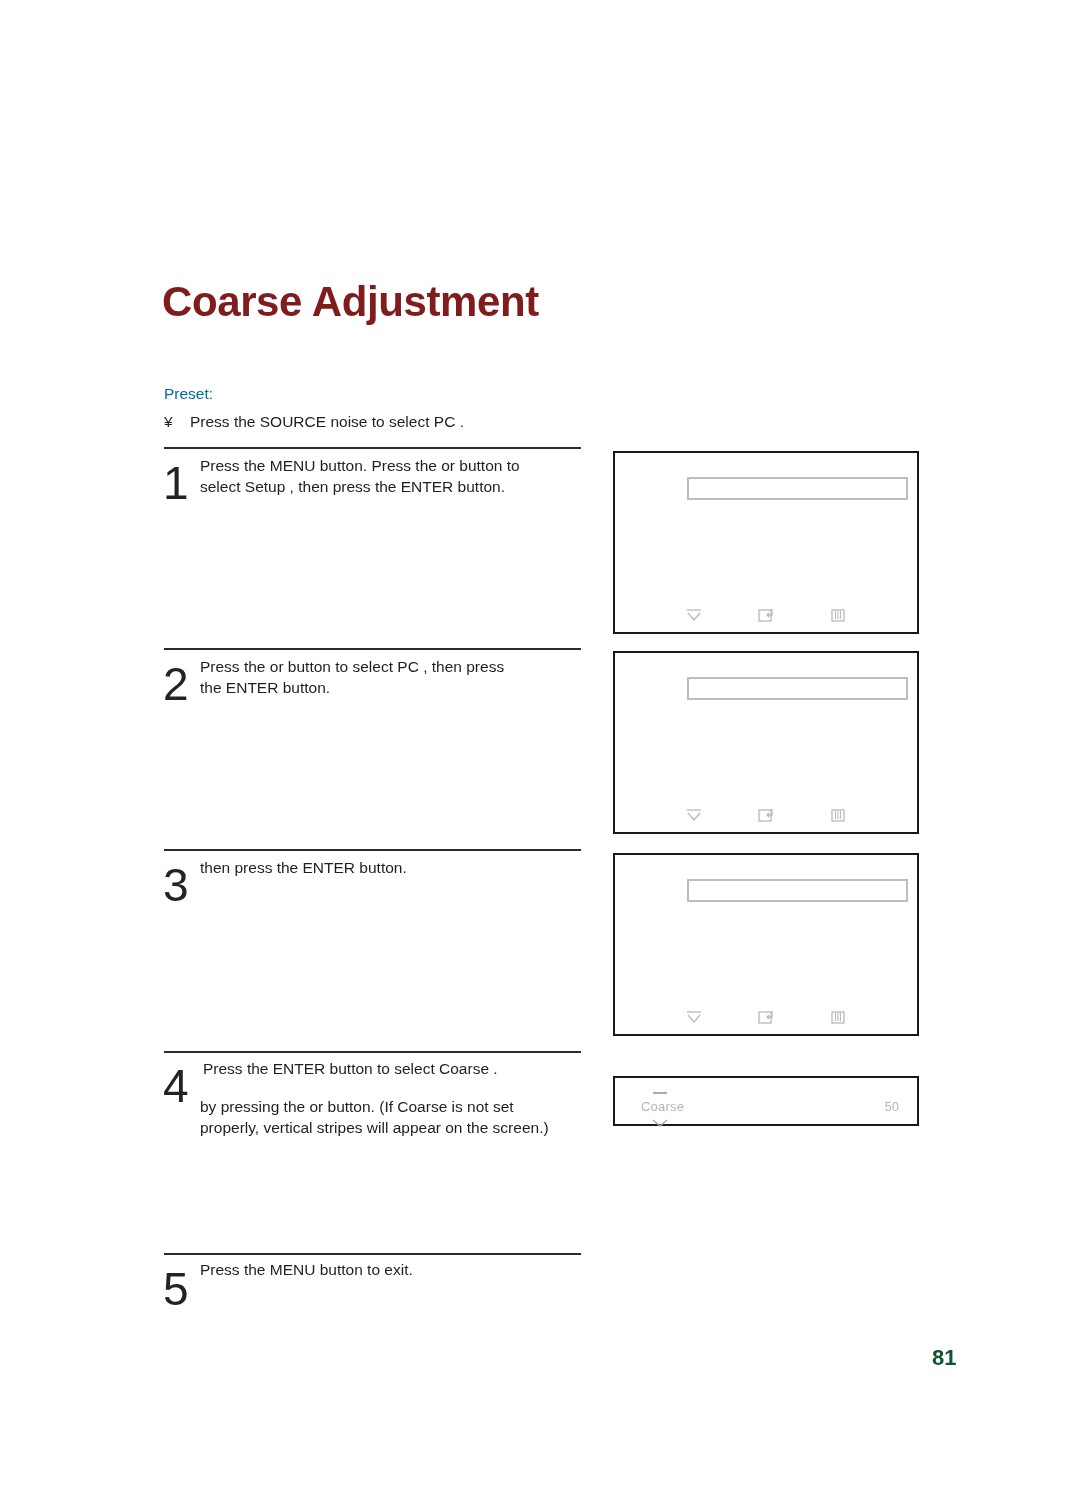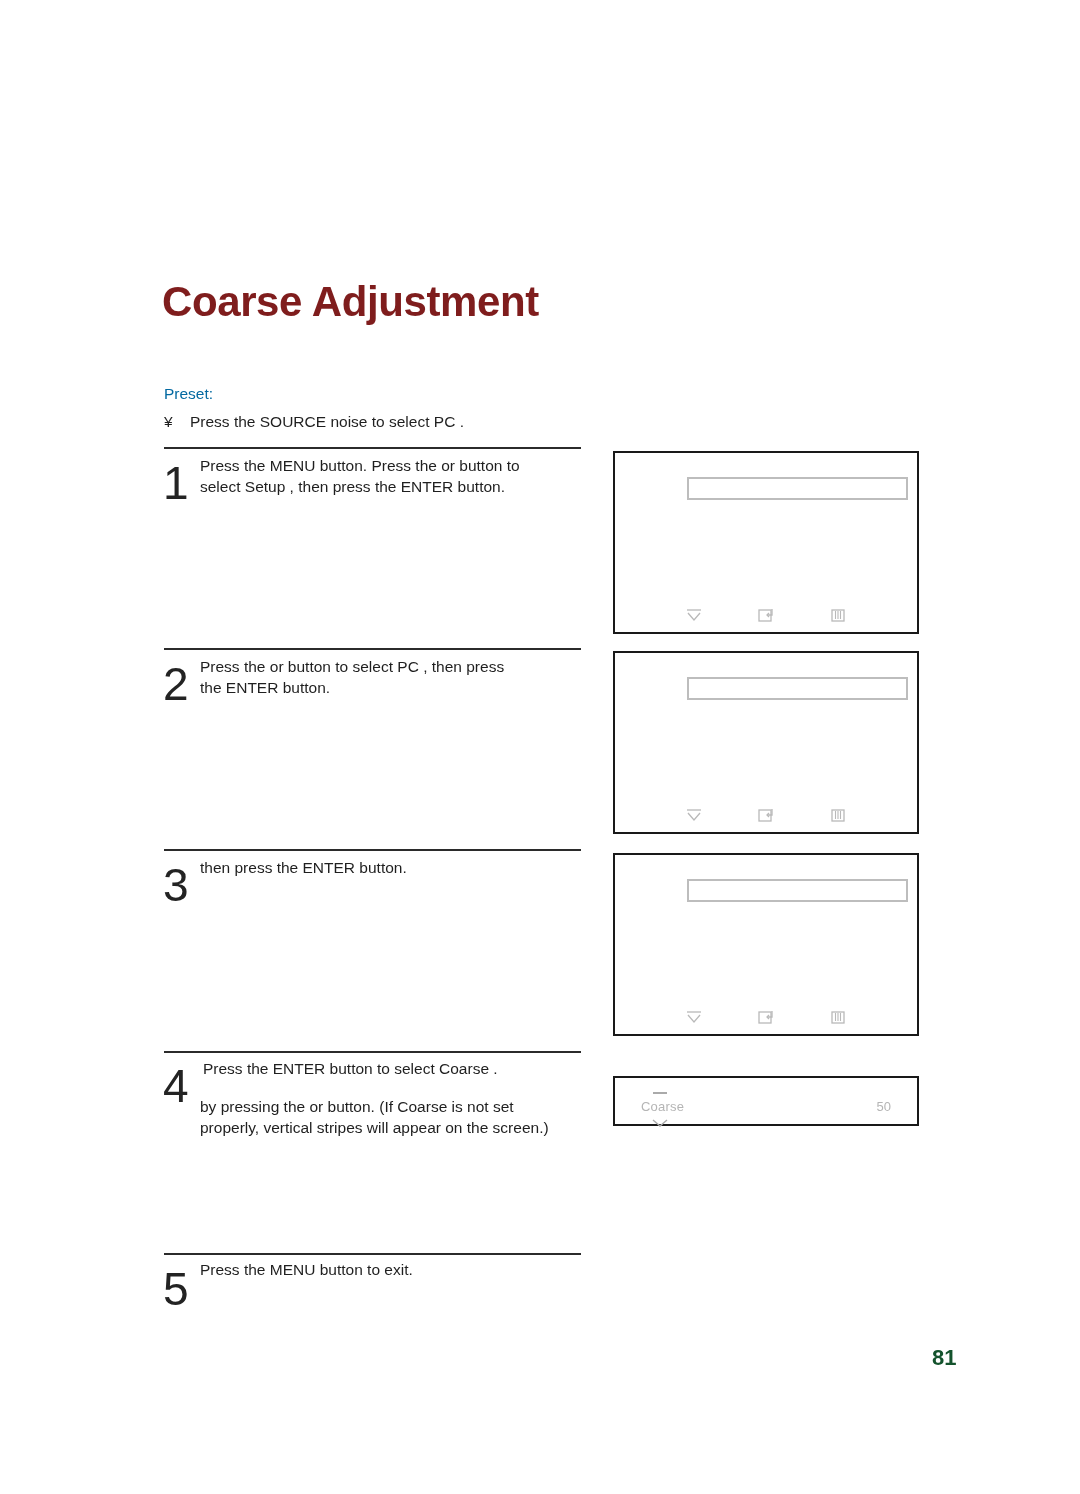--- a/index.html
+++ b/index.html
@@ -125,21 +125,21 @@
   .slider-label {
     position: absolute;
     left: 26px;
     top: 21px;
     font-size: 13px;
     color: #b5b5b5;
     letter-spacing: 0.2px;
   }
   .slider-value {
     position: absolute;
-    right: 26px;
+    right: 18px;
     top: 21px;
     font-size: 13px;
     color: #b5b5b5;
   }
   .slider-mark-up {
     position: absolute;
     left: 38px;
     top: 14px;
     width: 14px;
     height: 0;

